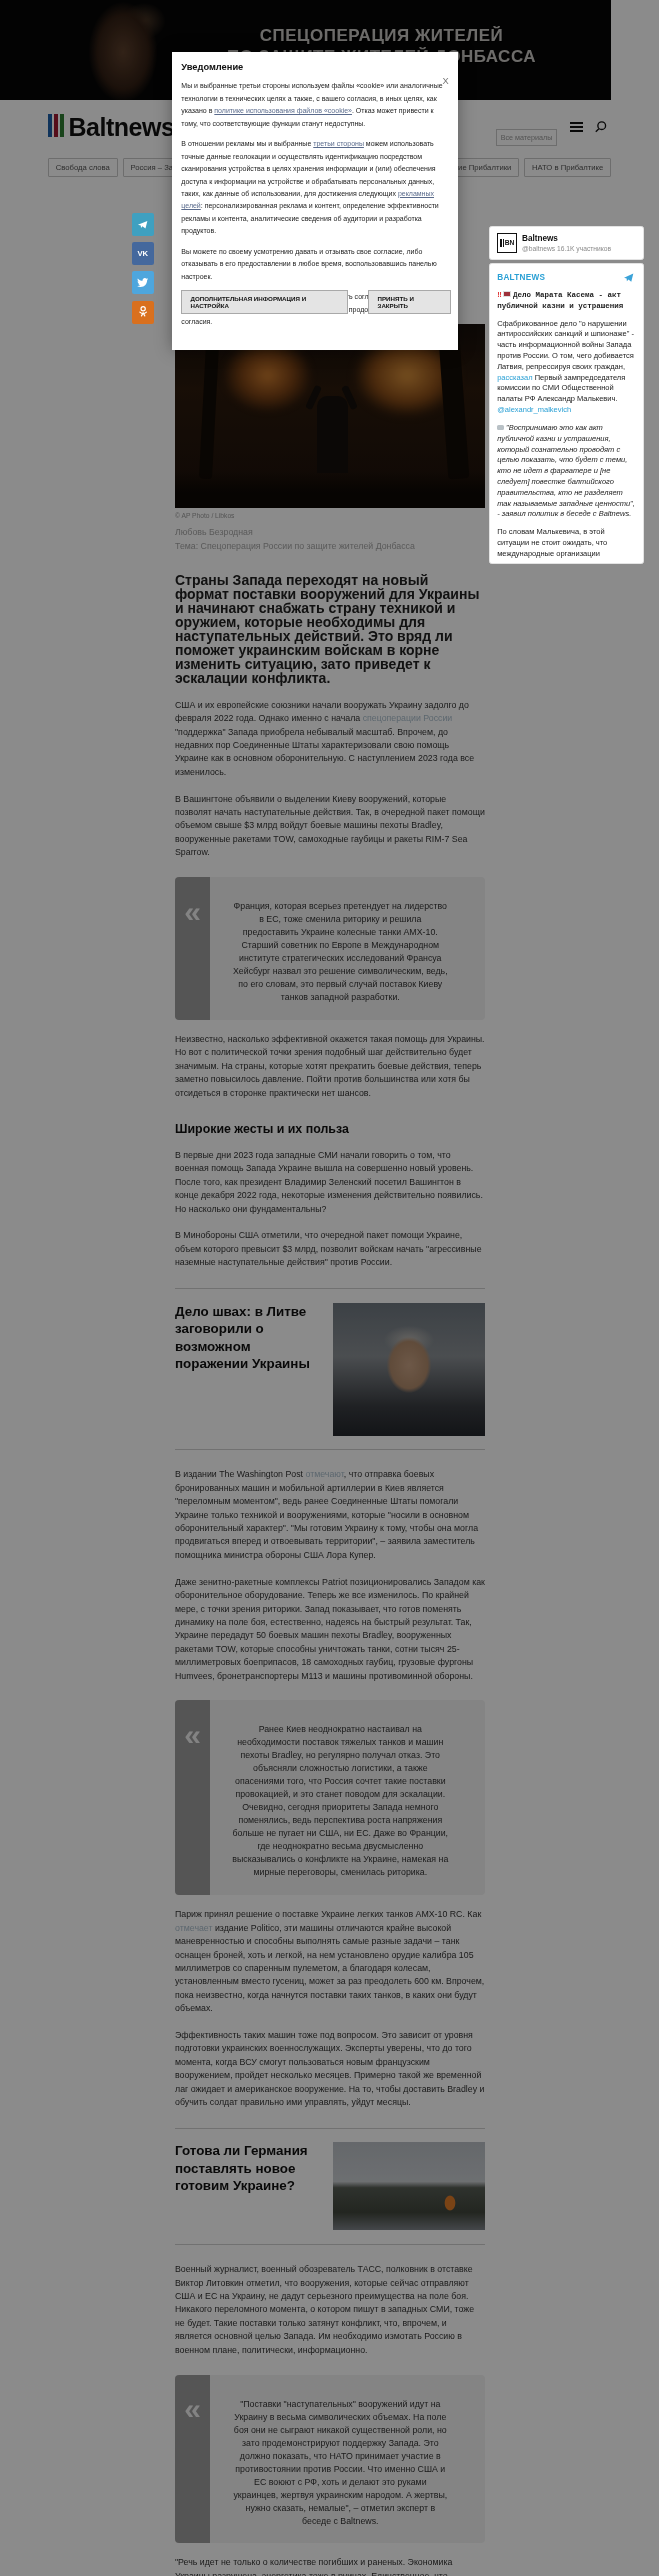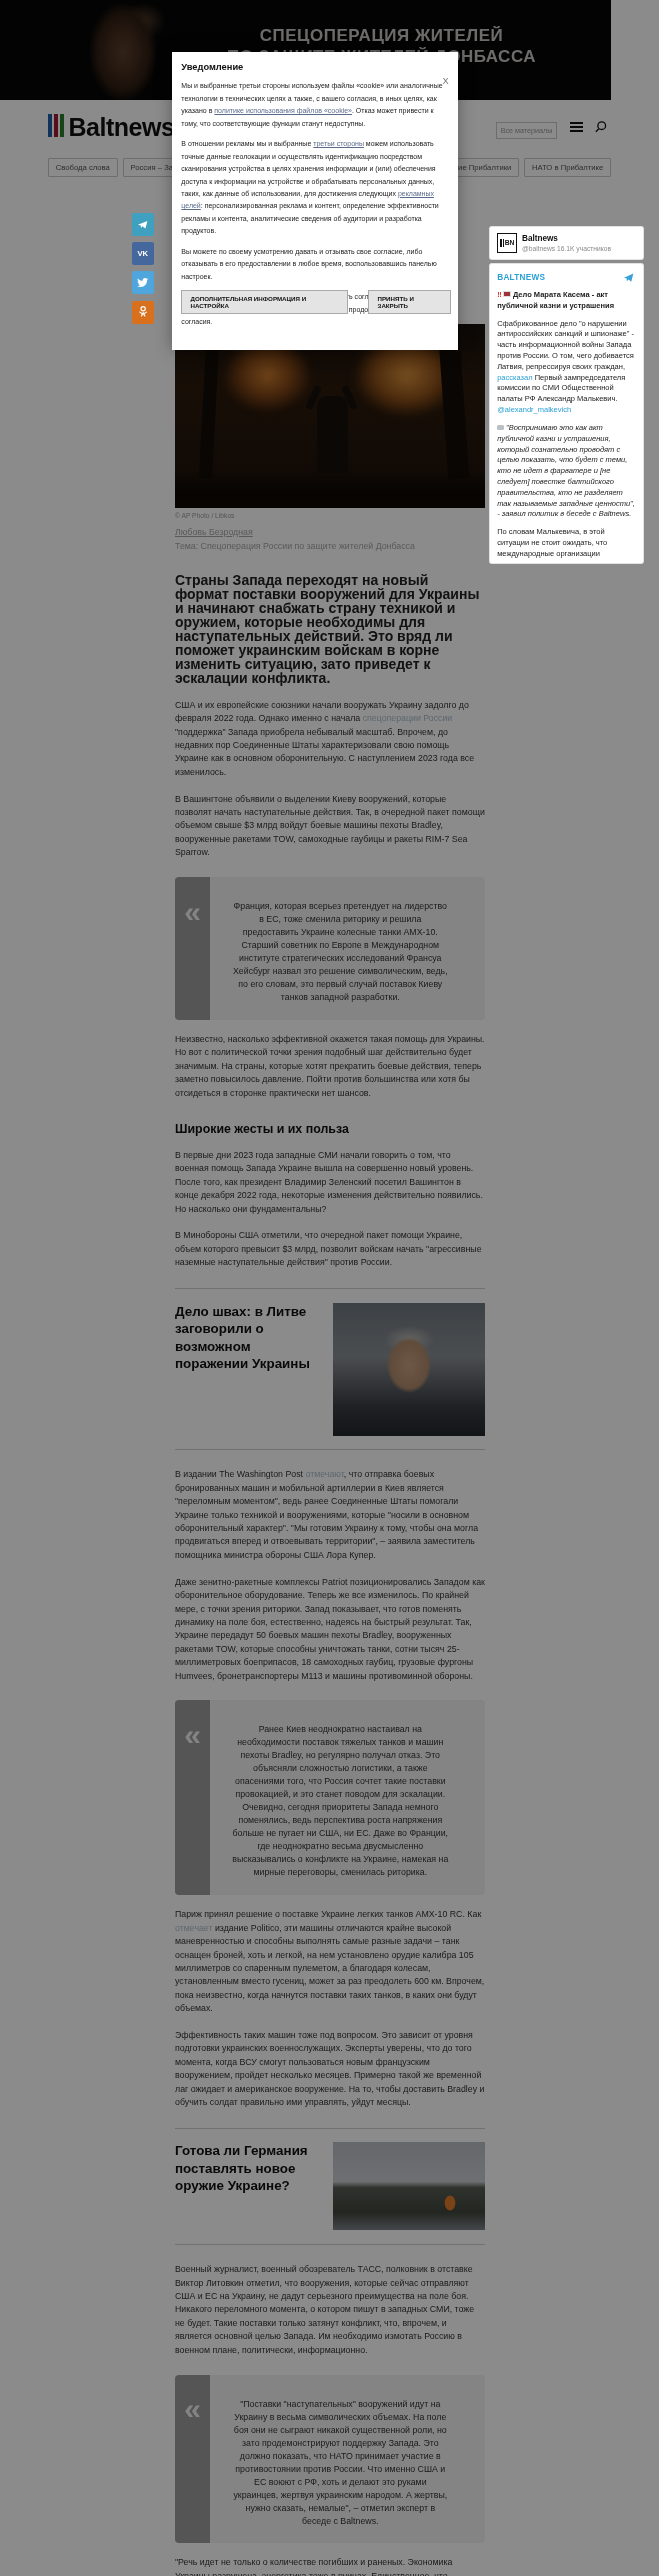--- a/index.html
+++ b/index.html
@@ -12,21 +12,21 @@
                radial-gradient(31px 26px at 98px 31px,#57402c 0%,rgba(10,8,6,0) 70%);opacity:.85;}
   .banner-title{position:absolute;left:191px;top:25px;width:381px;text-align:center;color:#c9c6c2;
     font-weight:bold;font-size:17px;line-height:21px;letter-spacing:0.5px;
     text-shadow:1px 1px 1px rgba(0,0,0,.9), -0.5px -0.5px 0 rgba(255,255,255,.08);}
   
   .header{position:absolute;left:48px;top:114px;width:563px;height:31px;}
   .logo{position:absolute;left:0;top:0;display:flex;align-items:flex-end;cursor:pointer;}
   .logo-bars{display:flex;gap:2.1px;margin-right:4.1px;margin-bottom:2.1px;}
   .logo-bars i{display:block;width:4.1px;height:23px;}
   .logo-text{font-size:25px;font-weight:bold;color:#111;letter-spacing:-0.5px;line-height:23px;}
-  .btn-all{position:absolute;left:448px;top:8px;width:61px;height:16.5px;border:0.5px solid #c9c9c9;
+  .btn-all{position:absolute;left:448px;top:15px;width:61px;height:16.5px;border:0.5px solid #c9c9c9;
     color:#9a9a9a;font-size:7.2px;display:flex;align-items:center;justify-content:center;cursor:pointer;background:#fff;}
   .hamburger{position:absolute;left:522px;top:7.7px;width:13.4px;height:11.3px;cursor:pointer;}
   .hamburger i{display:block;height:2.1px;background:#111;margin-bottom:2.1px;}
   .search-ic{position:absolute;left:546px;top:6.2px;width:13.4px;height:13.4px;cursor:pointer;}
   
   .nav{position:absolute;left:48px;top:158px;width:563px;display:flex;gap:5.2px;}
   .nav-btn{border:0.5px solid #c9c9c9;border-radius:1px;padding:4.1px 6.7px;font-size:7.7px;color:#555;
     background:#fff;cursor:pointer;white-space:nowrap;}
   .nav-btn.push{margin-left:auto;}
   
@@ -45,21 +45,21 @@
   .tg-logo .mini{display:flex;gap:0.5px;margin-right:1px;}
   .tg-logo .mini i{display:block;width:1px;height:7.2px;background:#111;}
   .tg-name{font-size:8.2px;font-weight:bold;color:#111;}
   .tg-handle{font-size:6.7px;color:#8a8a8a;margin-top:1.5px;}
   .tg-post{background:#fff;border:0.5px solid #e3e3e3;border-radius:2.6px;margin-top:3.1px;padding:7.2px;
     height:301px;overflow:hidden;position:relative;}
   .tg-post-head{display:flex;justify-content:space-between;align-items:center;margin-bottom:5.2px;}
   .tg-brand{color:#2aa0d5;font-weight:bold;font-size:8.2px;letter-spacing:0.3px;cursor:pointer;}
   .tg-post p{font-size:7.5px;line-height:10.8px;color:#222;margin:0 0 7.2px 0;}
   .seg-red{color:#e03a3a;font-weight:bold;}
-  .seg-b{font-weight:bold;}
+  .seg-b{font-weight:bold;font-family:Liberation Mono, monospace;}
   .seg-it{font-style:italic;}
   .seg-tglink{color:#2aa0d5;cursor:pointer;}
   .flagbox{display:inline-block;width:8.2px;height:5.7px;margin:0 1.5px;vertical-align:baseline;
     background:linear-gradient(180deg,#9e3039 40%,#fff 40%,#fff 60%,#9e3039 60%);border:0.5px solid #ddd;}
   .bubble{display:inline-block;width:6.7px;height:5.2px;background:#b9c1c6;border-radius:1.5px;margin-right:2.1px;}
   
   .article{position:absolute;left:175px;top:324px;width:310px;}
   .hero{width:310px;height:184px;position:relative;overflow:hidden;
     background:linear-gradient(180deg,#17100b 0%,#2c1a0c 35%,#1b110a 100%);}
   .hero .glow1{position:absolute;left:36px;top:5.2px;width:113px;height:93px;border-radius:50%;
@@ -69,21 +69,21 @@
   .hero .tree1,.hero .tree2{position:absolute;top:0;width:13.4px;height:155px;background:#120b06;border-radius:4.1px;}
   .hero .tree1{left:28px;transform:rotate(3deg);}
   .hero .tree2{left:268px;width:20.6px;transform:rotate(-4deg);}
   .hero .soldier{position:absolute;left:142px;top:72px;width:31px;height:77px;background:#15100b;
     border-radius:10.3px 10.3px 0 0;}
   .hero .arm1,.hero .arm2{position:absolute;top:61px;width:7.2px;height:25px;background:#15100b;border-radius:3.1px;}
   .hero .arm1{left:135px;transform:rotate(25deg);} .hero .arm2{left:171px;transform:rotate(-25deg);}
   .hero .ground{position:absolute;left:0;bottom:0;width:100%;height:36px;
     background:linear-gradient(180deg,rgba(20,12,6,0),#0d0805 60%);}
   .credit{font-size:6.7px;color:#9a9a9a;margin-top:3.6px;}
-  .byline{font-size:8.8px;color:#a5a5a5;margin-top:8.2px;text-decoration:underline;}
+  .byline{font-size:8.8px;color:#a5a5a5;margin-top:8.2px;}
   .theme{font-size:8.8px;color:#a5a5a5;margin-top:4.6px;cursor:pointer;}
   .lead{font-size:14px;font-weight:bold;line-height:14px;color:#222;margin-top:22px;}
   .article p.body{font-size:8.8px;line-height:13.4px;color:#333;margin:13.4px 0 0 0;}
   .seg-link{color:#a9bdcb;cursor:pointer;}
   .article h2{font-size:12.4px;color:#111;margin:21.6px 0 0 0;}
   
   .quote{display:flex;margin-top:17.5px;border-radius:4.1px;overflow:hidden;background:#f2f2f2;}
   .qbar{width:35px;background:#9c9c9c;flex:none;text-align:center;}
   .qbar span{display:block;color:rgba(255,255,255,.85);font-size:30px;font-weight:bold;line-height:1;margin-top:19.6px;}
   .qtext{padding:23px 36px 15.5px 21.6px;font-size:8.8px;line-height:13px;color:#333;text-align:center;}
@@ -189,21 +189,21 @@
       <p class="body">Даже зенитно-ракетные комплексы Patriot позиционировались Западом как оборонительное оборудование. Теперь же все изменилось. По крайней мере, с точки зрения риторики. Запад показывает, что готов поменять динамику на поле боя, естественно, надеясь на быстрый результат. Так, Украине передадут 50 боевых машин пехоты Bradley, вооруженных ракетами TOW, которые способны уничтожать танки, сотни тысяч 25-миллиметровых боеприпасов, 18 самоходных гаубиц, грузовые фургоны Humvees, бронетранспортеры M113 и машины противоминной обороны.</p>
       <div class="quote">
         <div class="qbar">
           <span>«</span>
         </div>
         <div class="qtext">Ранее Киев неоднократно настаивал на необходимости поставок тяжелых танков и машин пехоты Bradley, но регулярно получал отказ. Это объясняли сложностью логистики, а также опасениями того, что Россия сочтет такие поставки провокацией, и это станет поводом для эскалации. Очевидно, сегодня приоритеты Запада немного поменялись, ведь перспектива роста напряжения больше не пугает ни США, ни ЕС. Даже во Франции, где неоднократно весьма двусмысленно высказывались о конфликте на Украине, намекая на мирные переговоры, сменилась риторика.</div>
       </div>
       <p class="body">Париж принял решение о поставке Украине легких танков AMX-10 RC. Как <span class="seg-link">отмечает</span> издание Politico, эти машины отличаются крайне высокой маневренностью и способны выполнять самые разные задачи – танк оснащен броней, хоть и легкой, на нем установлено орудие калибра 105 миллиметров со спаренным пулеметом, а благодаря колесам, установленным вместо гусениц, может за раз преодолеть 600 км. Впрочем, пока неизвестно, когда начнутся поставки таких танков, в каких они будут объемах.</p>
       <p class="body">Эффективность таких машин тоже под вопросом. Это зависит от уровня подготовки украинских военнослужащих. Эксперты уверены, что до того момента, когда ВСУ смогут пользоваться новым французским вооружением, пройдет несколько месяцев. Примерно такой же временной лаг ожидает и американское вооружение. На то, чтобы доставить Bradley и обучить солдат правильно ими управлять, уйдут месяцы.</p>
       <div class="teaser">
-        <div class="teaser-title">Готова ли Германия поставлять новое оружие Украине?</div>
+        <div class="teaser-title">Готова ли Германия поставлять новое готовим Украине?</div>
         <div class="teaser-img img-marder"></div>
       </div>
       <p class="body">Военный журналист, военный обозреватель ТАСС, полковник в отставке Виктор Литовкин отметил, что вооружения, которые сейчас отправляют США и ЕС на Украину, не дадут серьезного преимущества на поле боя. Никакого переломного момента, о котором пишут в западных СМИ, тоже не будет. Такие поставки только затянут конфликт, что, впрочем, и является основной целью Запада. Им необходимо измотать Россию в военном плане, политически, информационно.</p>
       <div class="quote">
         <div class="qbar">
           <span>«</span>
         </div>
         <div class="qtext">"Поставки "наступательных" вооружений идут на Украину в весьма символических объемах. На поле боя они не сыграют никакой существенной роли, но зато продемонстрируют поддержку Запада. Это должно показать, что НАТО принимает участие в противостоянии против России. Что именно США и ЕС воюют с РФ, хоть и делают это руками украинцев, жертвуя украинским народом. А жертвы, нужно сказать, немалые", – отметил эксперт в беседе с Baltnews.</div>
       </div>
       <p class="body">"Речь идет не только о количестве погибших и раненых. Экономика Украины разрушена, энергетика тоже в руинах. Единственное, что удерживает эту страну от поражения – поставки западного вооружения. Причем у России есть возможность их остановить, но Москва этого не делает, скорее всего, по политическим причинам", – добавил он.</p>

